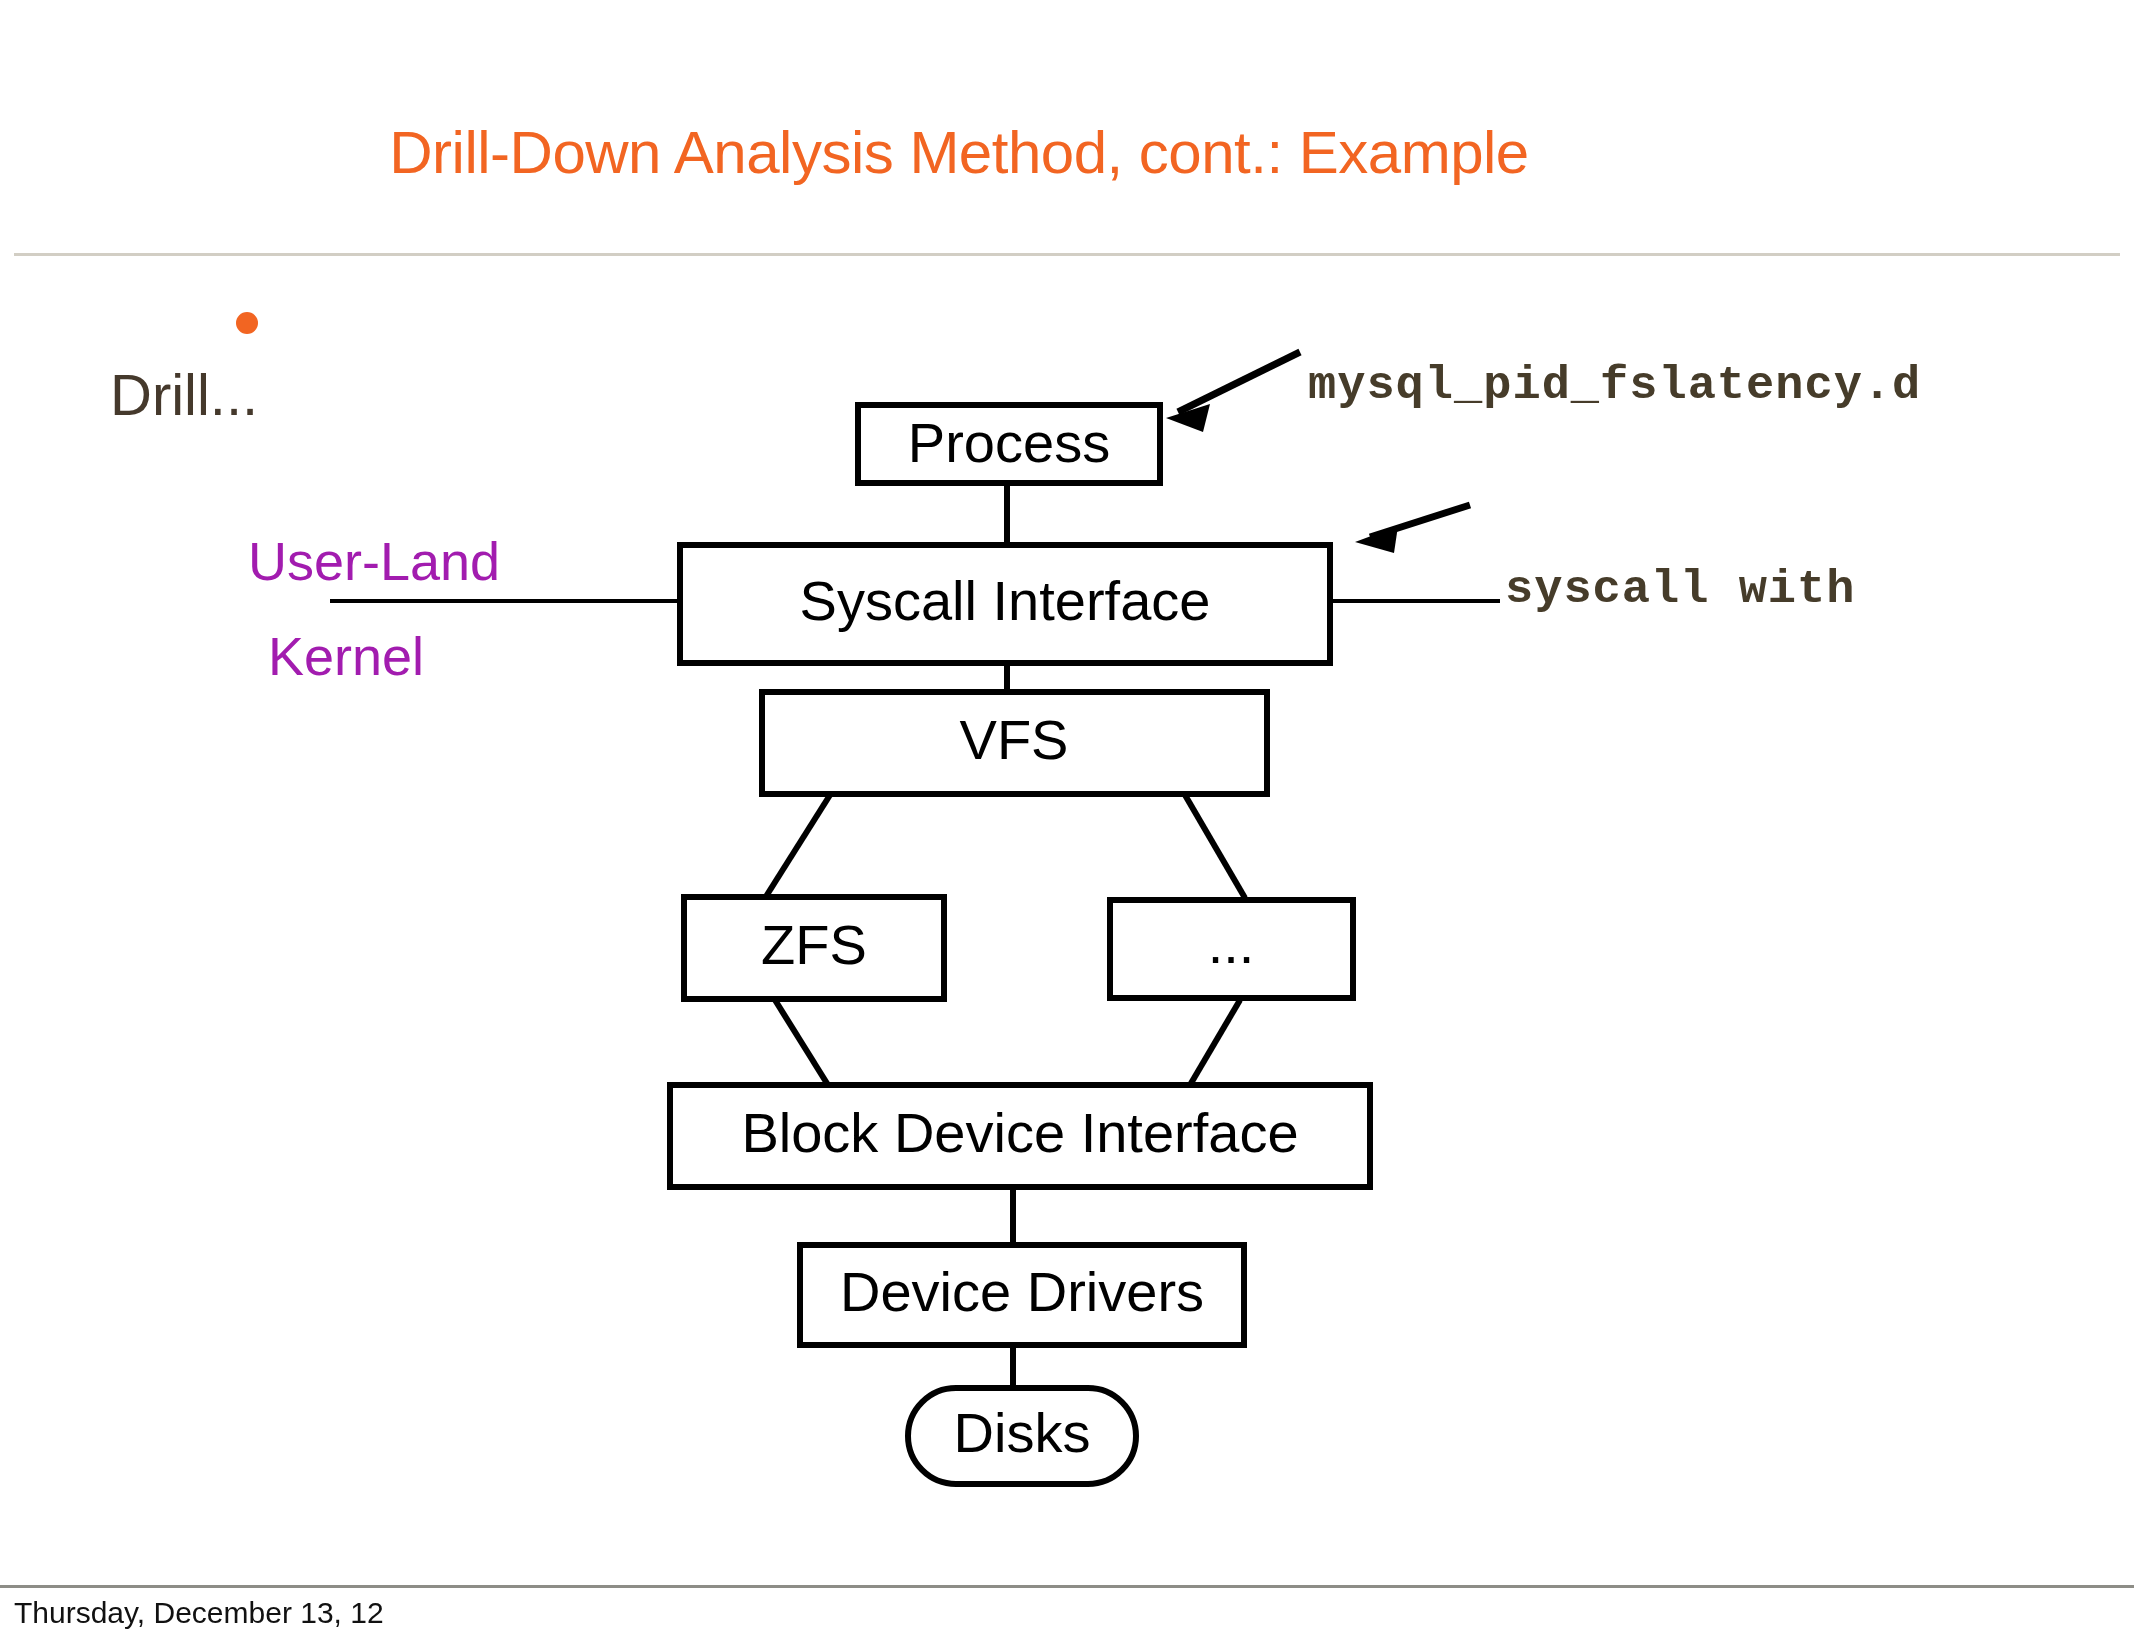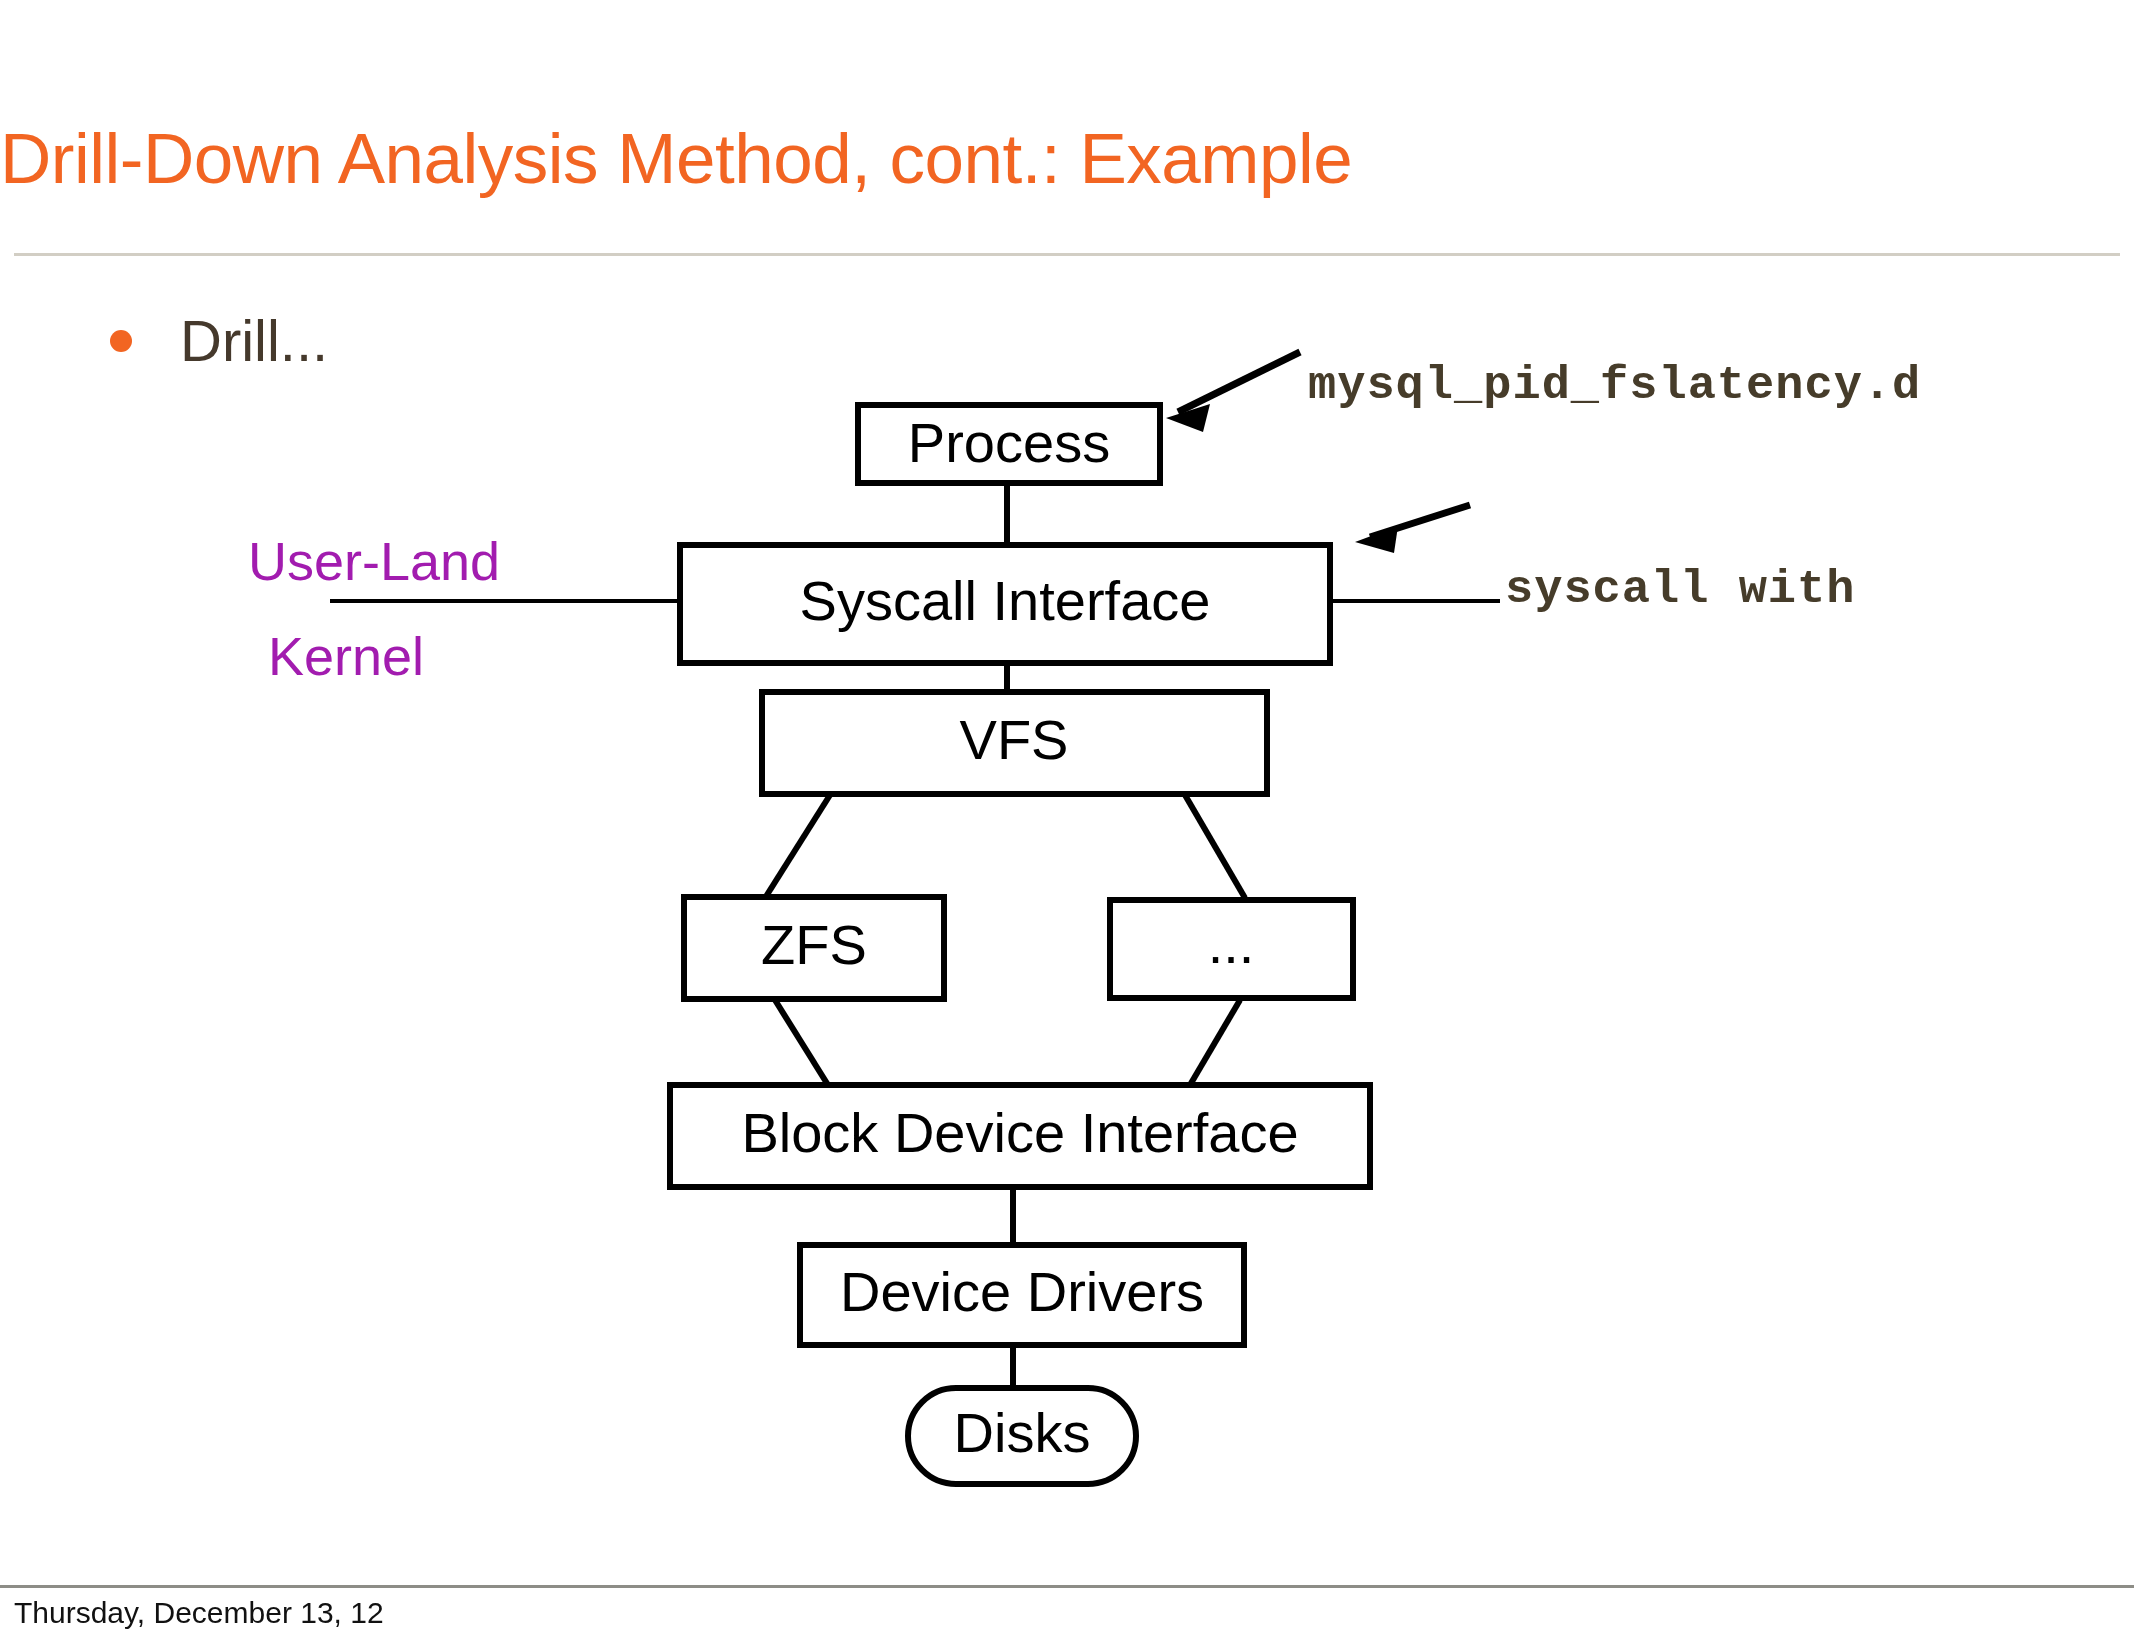--- a/index.html
+++ b/index.html
@@ -25,45 +25,46 @@
     border-bottom: 3px solid #8d8d87;
     box-sizing: border-box;
   }
 
   
   #title {
     position: absolute;
     left: 0;
     top: 118px;
     width: 1918px;
-    text-align: left;
+    text-align: center;
     color: #f26522;
     font-family: "Liberation Sans", sans-serif;
-    font-size: 71px;
+    font-size: 60px;
     font-weight: 400;
     letter-spacing: -0.5px;
     white-space: nowrap;
   }
   #title-rule {
     position: absolute;
     left: 14px;
     top: 253px;
     width: 2106px;
     height: 3px;
     background: #d2cec4;
   }
 
   
   #bullet-row {
     position: absolute;
     left: 110px;
     top: 312px;
     display: flex;
-    align-items: center;
-    gap: 48px;
+    align-items: flex-end;
+    gap: 32px;
+    flex-direction: column;
   }
   #bullet-dot {
     width: 22px;
     height: 22px;
     border-radius: 50%;
     background: #f26522;
     flex: 0 0 auto;
   }
   #bullet-text {
     color: #45392c;

